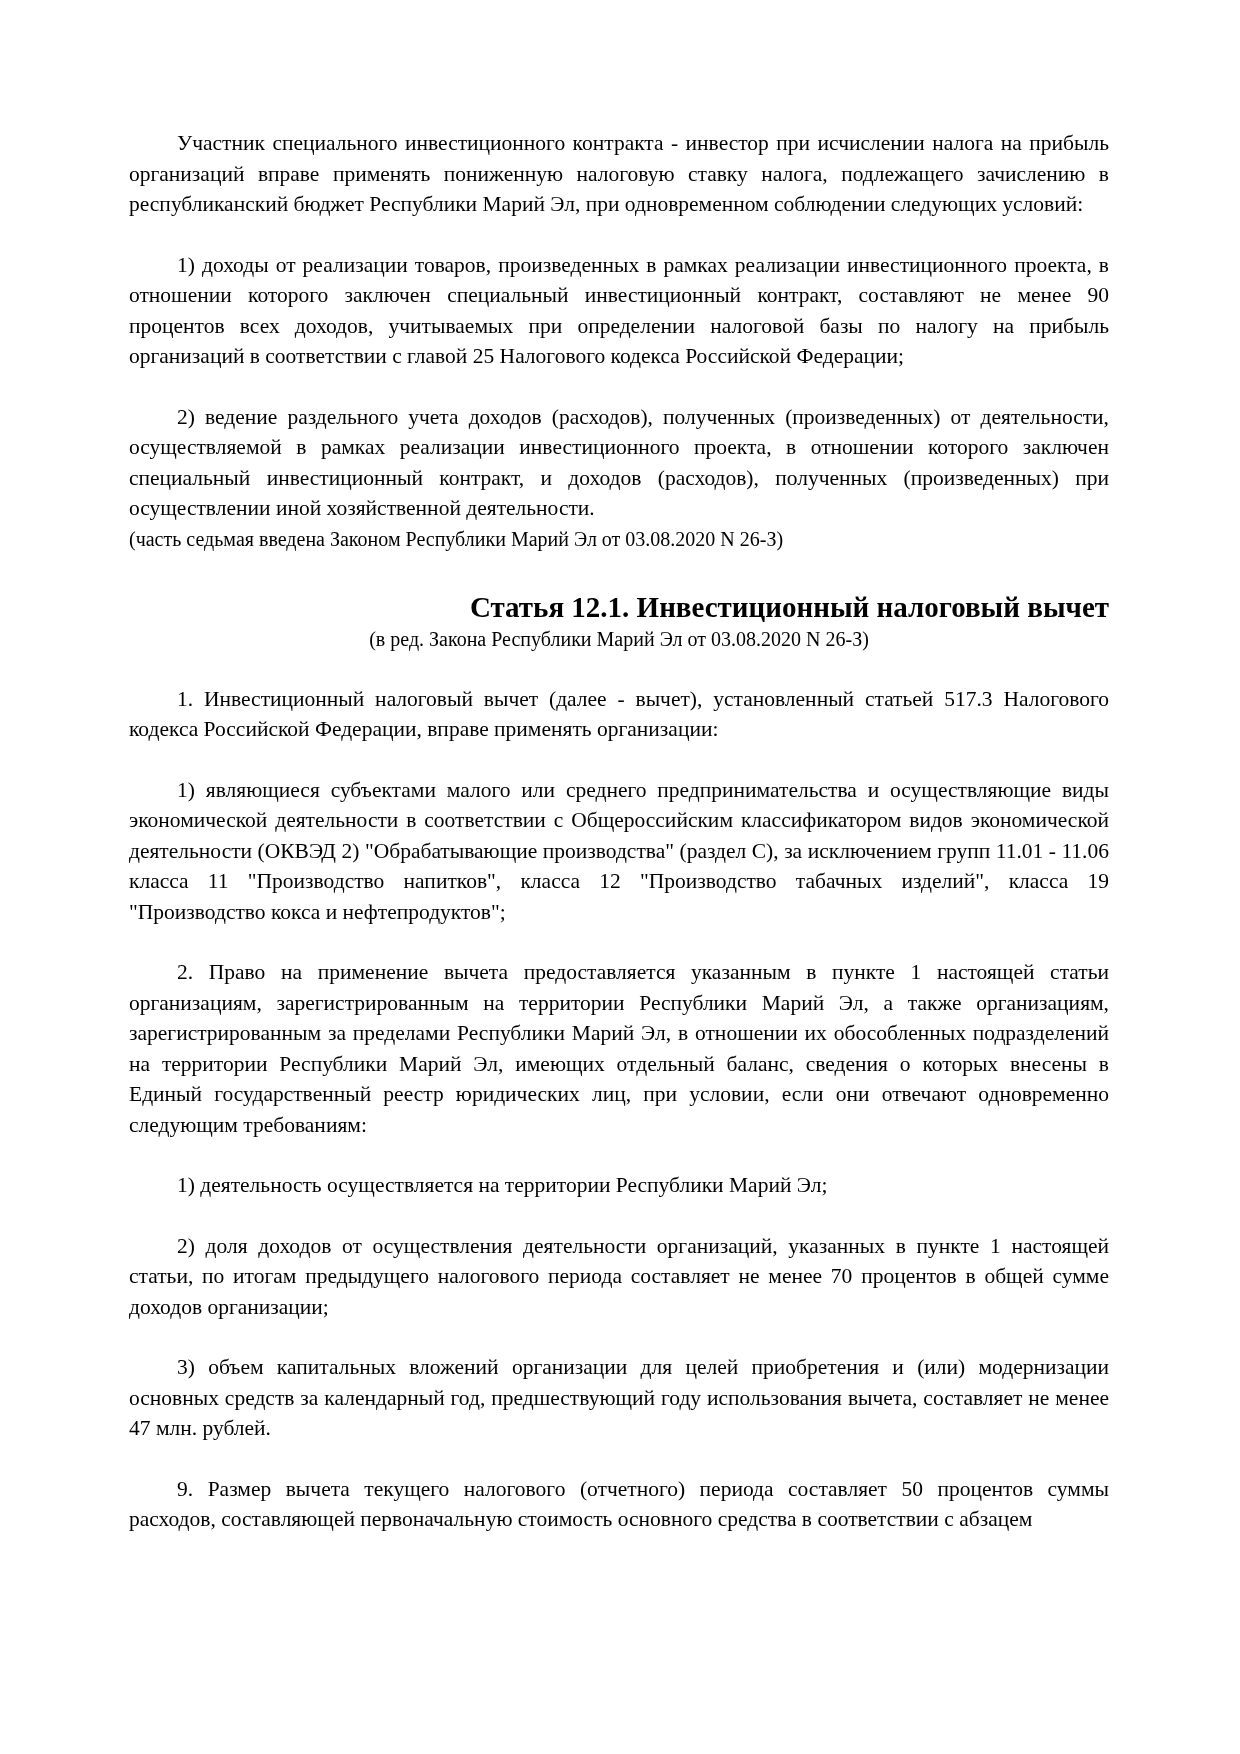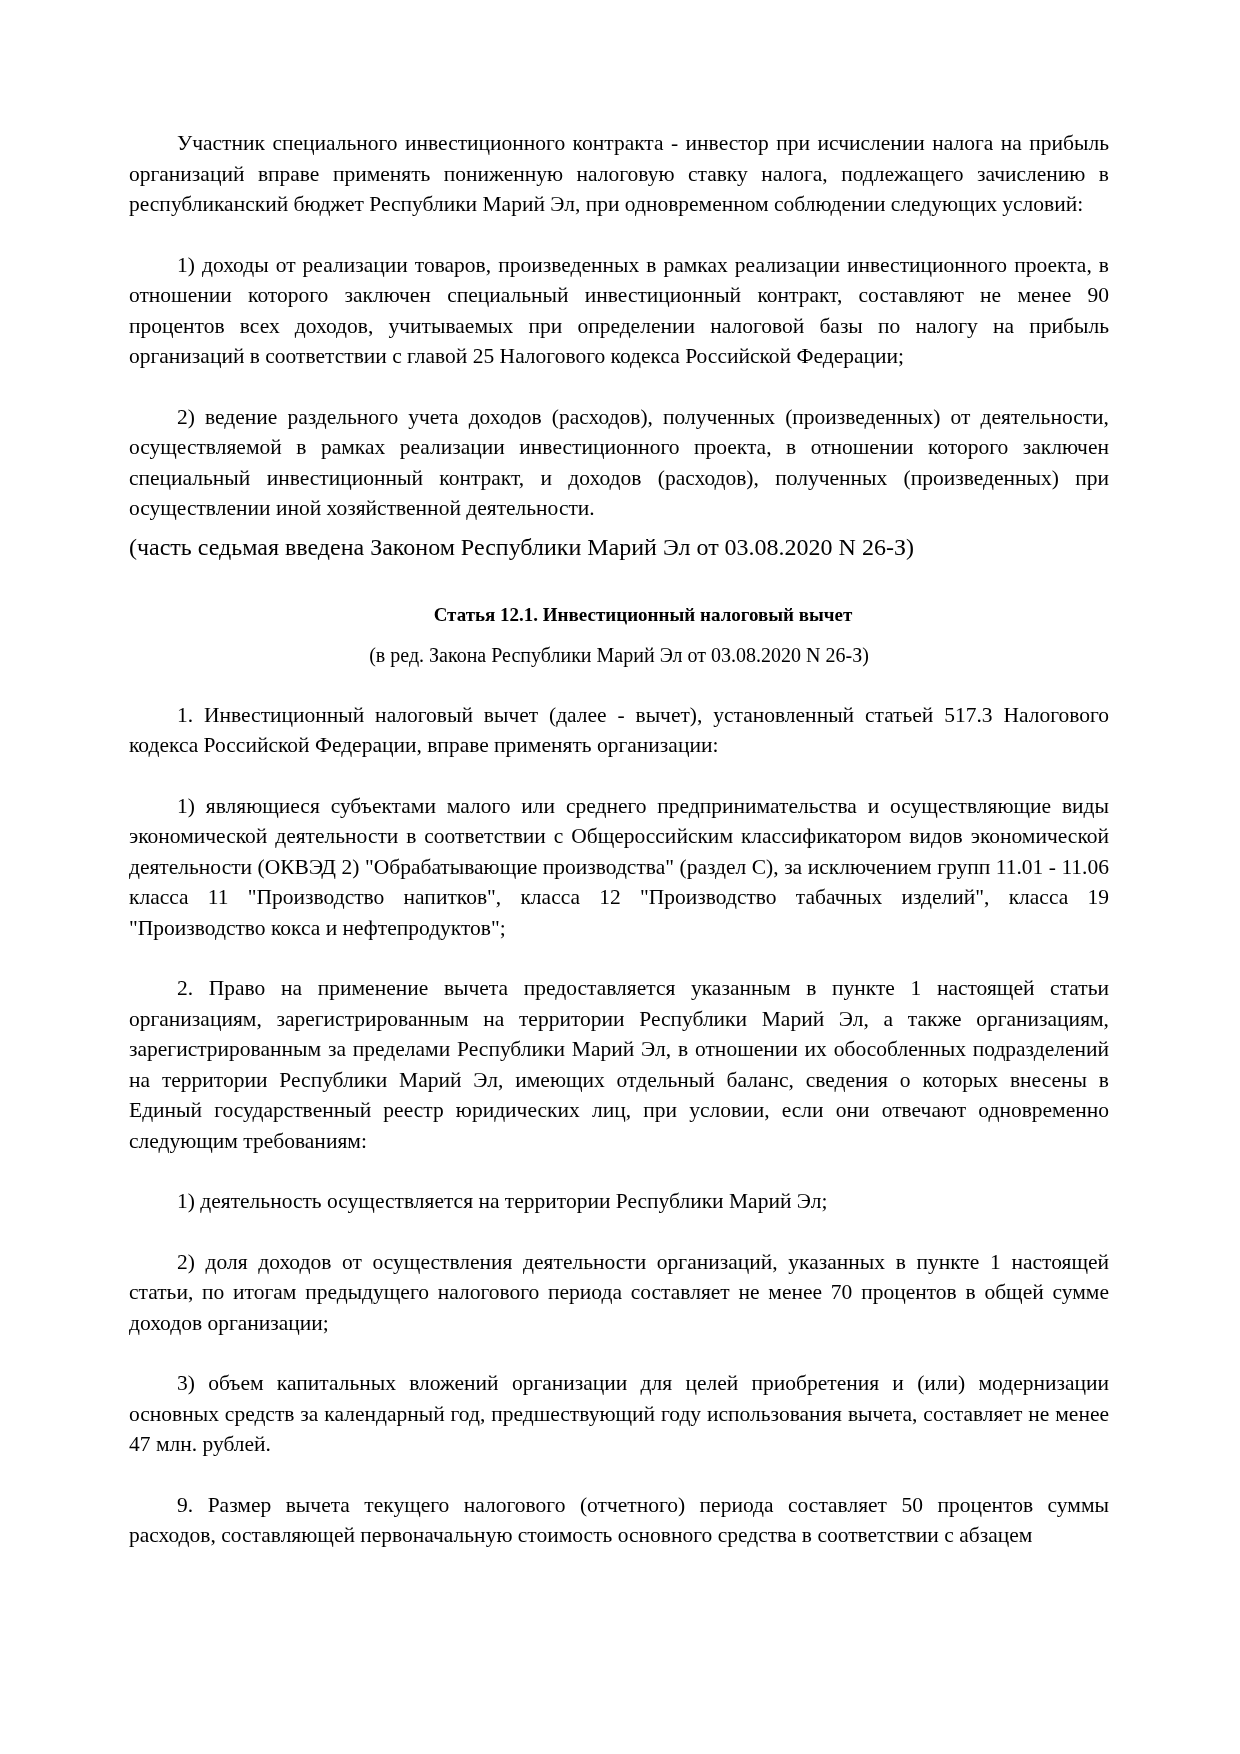--- a/index.html
+++ b/index.html
@@ -34,37 +34,37 @@
   }
   .para {
     text-indent: 48px;
     margin-bottom: 30px;
   }
   .para:last-child {
     margin-bottom: 0;
   }
   .para-tight {
     text-indent: 48px;
-    margin-bottom: 8px;
+    margin-bottom: 0;
   }
   .note {
     text-indent: 0;
     text-align: left;
-    font-size: 24px;
+    font-size: 20px;
     line-height: 30px;
     margin-bottom: 0;
   }
   .heading {
     text-indent: 48px;
-    text-align: center;
+    text-align: right;
     font-weight: bold;
-    font-size: 19px;
+    font-size: 29px;
     line-height: 34px;
     margin-top: 36px;
-    margin-bottom: 8px;
+    margin-bottom: 0;
   }
   .subheading {
     text-indent: 0;
     text-align: center;
     font-size: 20px;
     line-height: 30px;
     margin-bottom: 30px;
   }
 </style>
 </head>

